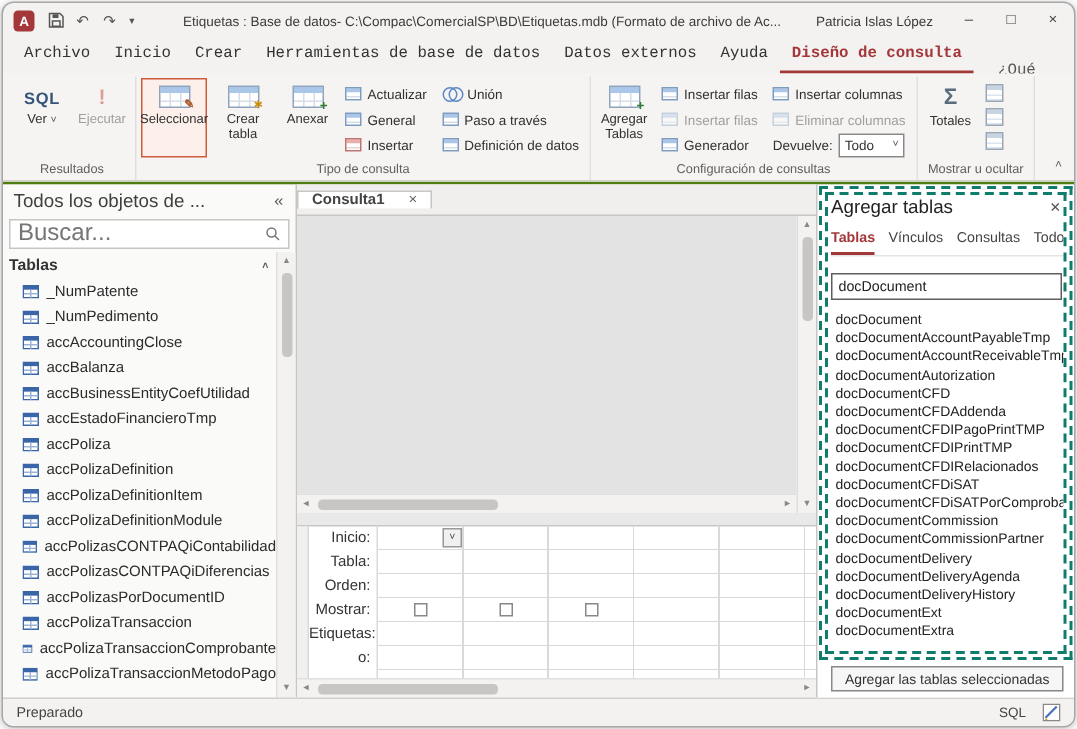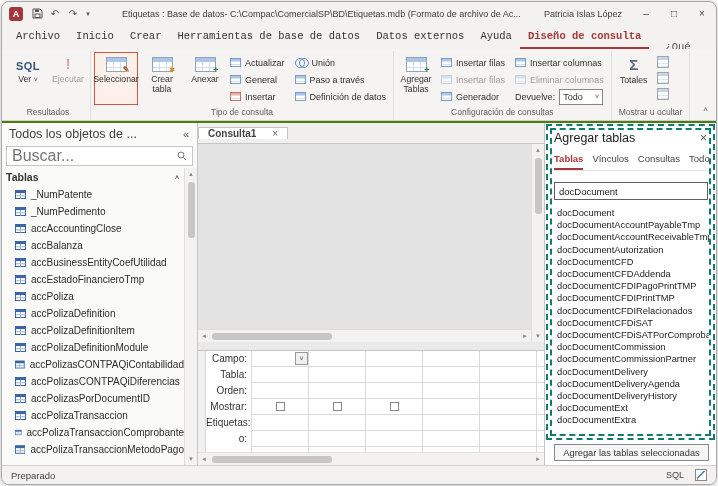--- a/index.html
+++ b/index.html
@@ -503,21 +503,21 @@
           <span class="vthumb"></span>
           <span class="arr bottom">▼</span>
         </div>
       </div>
 
       <div class="splitter"></div>
 
       <div class="grid-zone">
         <div class="grid-strip"></div>
         <div class="grid-labels">
-          <span>Campo:</span>
+          <span>Inicio:</span>
           <span>Tabla:</span>
           <span>Orden:</span>
           <span>Mostrar:</span>
           <span>Etiquetas:</span>
           <span>o:</span>
         </div>
         <div class="grid-cells">
           <span class="combo-drop">˅</span>
           <span class="cb" style="left:24px"></span>
           <span class="cb" style="left:81px"></span>

